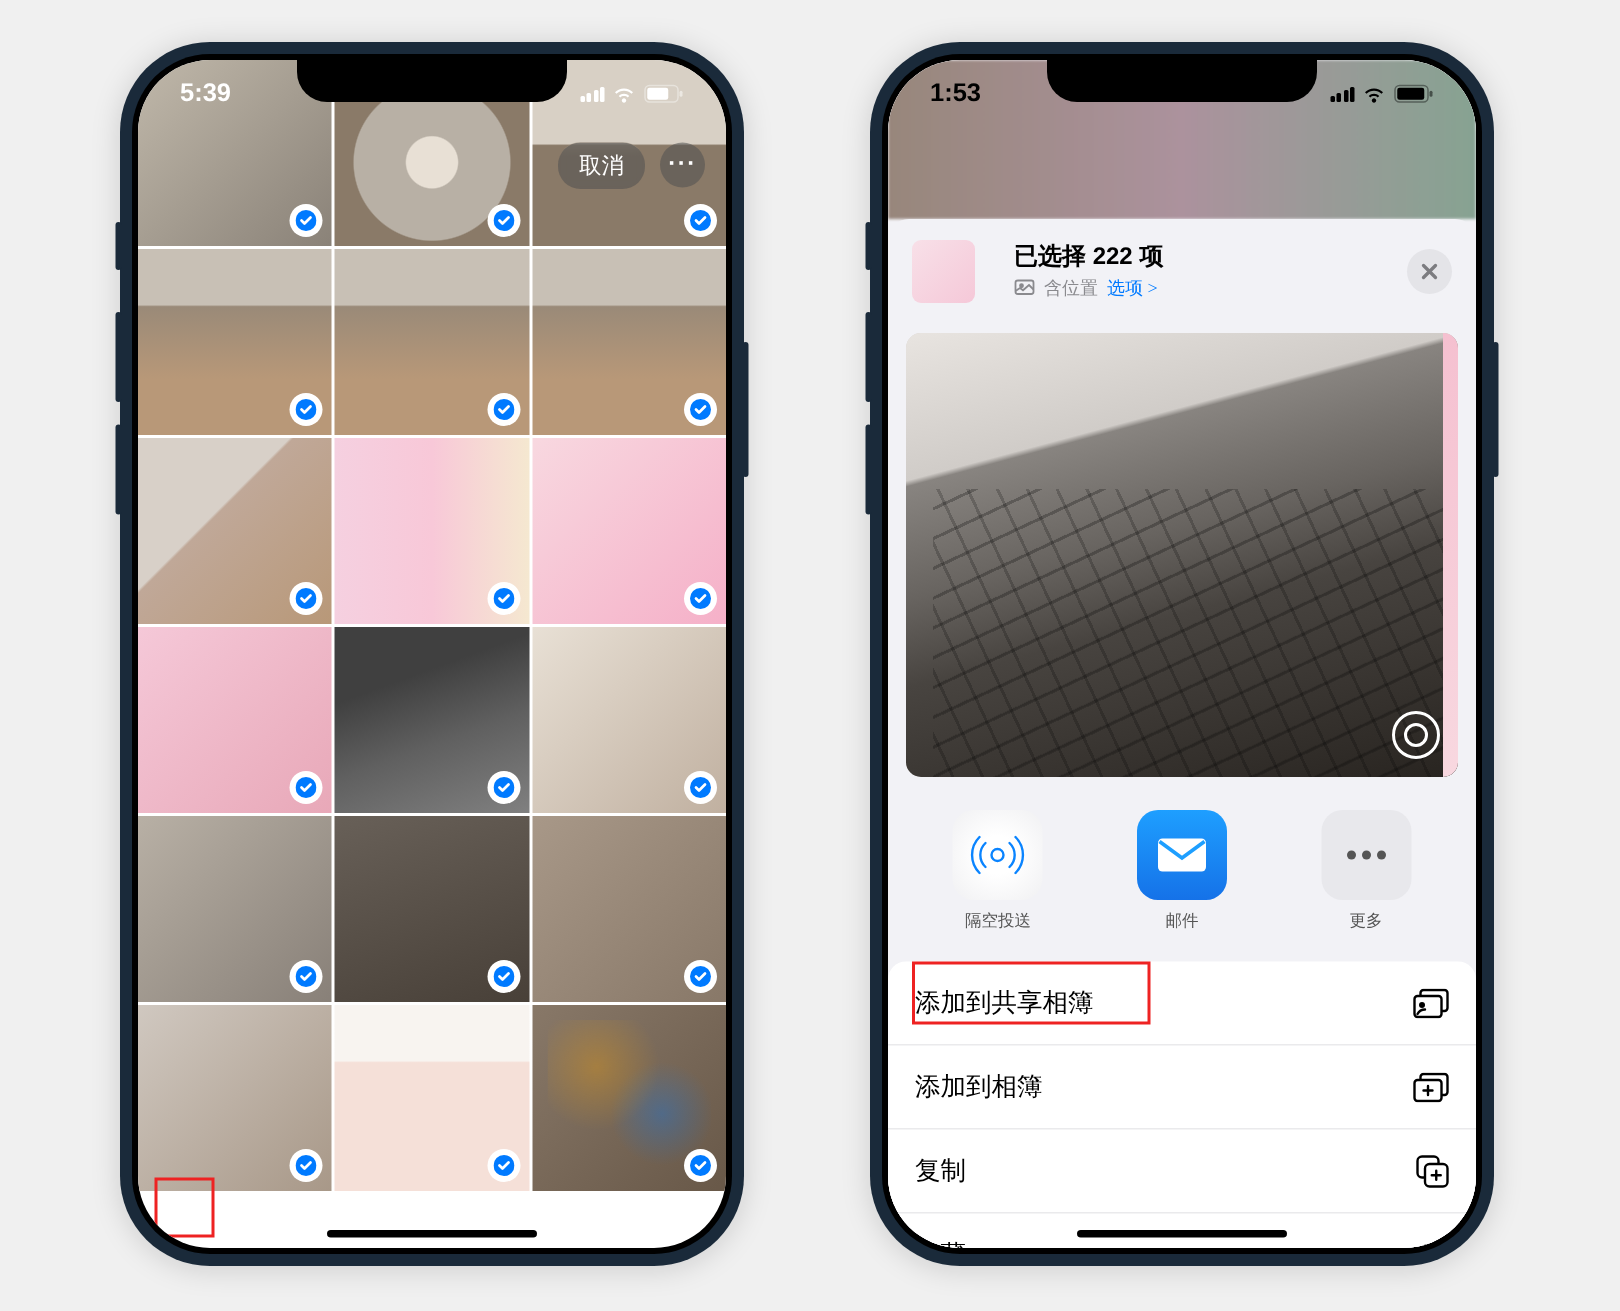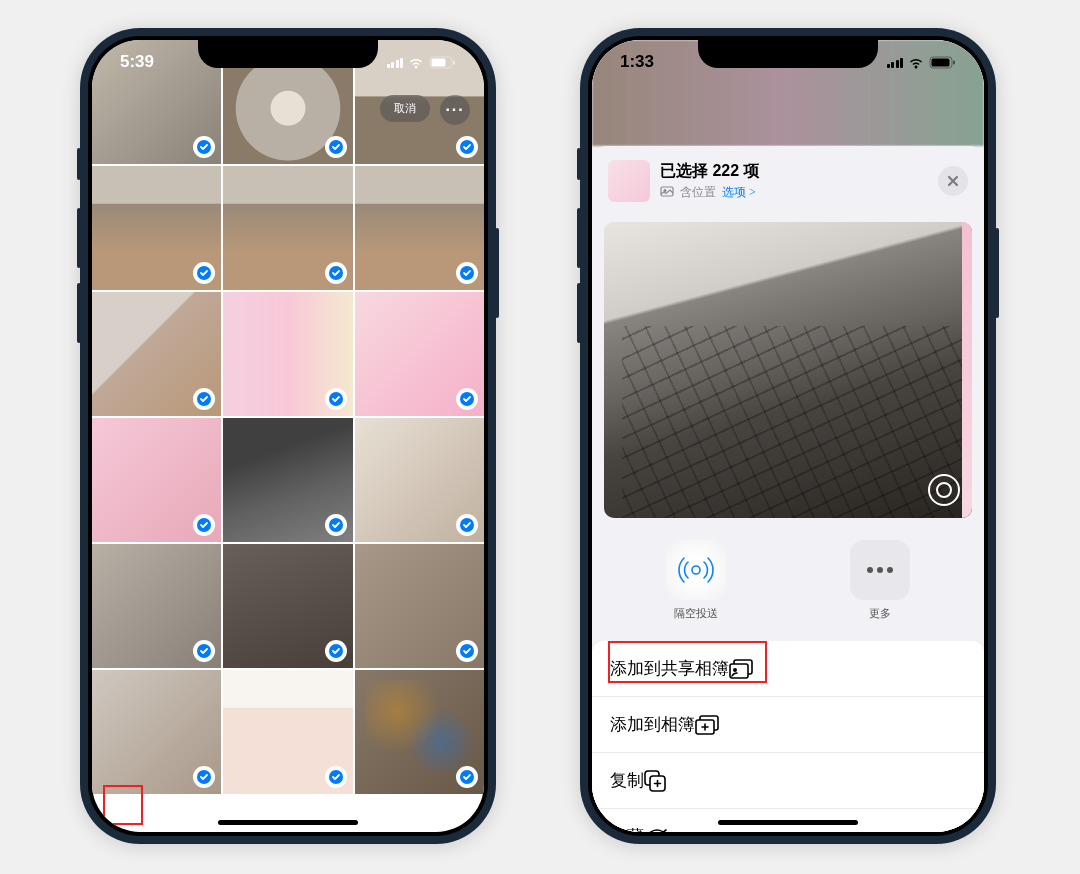--- a/index.html
+++ b/index.html
@@ -24,21 +24,21 @@
 .signal{display:flex;align-items:flex-end;gap:1.5px;height:12px;}
 .signal span{width:3px;background:currentColor;border-radius:1px;}
 .signal span:nth-child(1){height:4px;}.signal span:nth-child(2){height:6px;}.signal span:nth-child(3){height:8px;}.signal span:nth-child(4){height:10px;}
 .wifi svg,.batt svg{display:block;}
 
 .home-ind{position:absolute;bottom:7px;left:50%;transform:translateX(-50%);width:140px;height:5px;background:#000;border-radius:3px;z-index:40;}
 
 
 .l-head{position:absolute;top:0;left:0;right:0;height:124px;z-index:30;pointer-events:none;}
 .l-title{position:absolute;left:18px;top:55px;color:#fff;font-size:24px;font-weight:700;text-shadow:0 1px 2px rgba(0,0,0,.3);}
-.l-cancel{position:absolute;right:54px;top:55px;padding:6px 14px;background:rgba(80,80,80,.55);color:#fff;border-radius:15px;font-size:11px;backdrop-filter:blur(4px);}
+.l-cancel{position:absolute;right:54px;top:55px;padding:6px 14px;background:rgba(80,80,80,.55);color:#fff;border-radius:15px;font-size:15px;backdrop-filter:blur(4px);}
 .l-more{position:absolute;right:14px;top:55px;width:30px;height:30px;border-radius:15px;background:rgba(80,80,80,.55);color:#fff;display:flex;align-items:center;justify-content:center;font-weight:700;letter-spacing:1px;}
 
 .grid{position:absolute;top:0;left:0;right:0;bottom:50px;display:grid;grid-template-columns:repeat(3,1fr);grid-auto-rows:124px;gap:2px;}
 .cell{position:relative;overflow:hidden;background:#888;}
 .chk{position:absolute;right:6px;bottom:6px;width:22px;height:22px;border-radius:50%;background:#fff;display:flex;align-items:center;justify-content:center;}
 .chk svg{display:block;}
 
 
 .t0{background:linear-gradient(135deg,#c0b8aa,#8a8278);}
 .t1{background:radial-gradient(circle at 50% 55%,#e8e0d5 18%,#b8b0a5 19%,#b8b0a5 55%,#8a7a68 56%);}
@@ -65,21 +65,21 @@
 .l-share{color:#007aff;position:relative;z-index:2;}
 .l-del{color:#007aff;position:relative;z-index:2;}
 
 
 .r-bg{position:absolute;inset:0;background:#f2f2f6;}
 .r-top{position:absolute;top:0;left:0;right:0;height:106px;background:linear-gradient(90deg,#d8c0b0,#f5d0e0,#c0e8d0);filter:brightness(.7) blur(1px);}
 
 .r-card{position:absolute;top:106px;left:0;right:0;bottom:0;background:#f2f2f6;border-radius:14px 14px 0 0;}
 .r-hdr{padding:14px 16px;display:flex;align-items:center;gap:10px;}
 .r-thumb{width:42px;height:42px;border-radius:6px;background:linear-gradient(135deg,#f8e0e8,#f5c8d8);flex-shrink:0;}
-.r-htxt{flex:1;}
+.r-htxt{flex:1;margin-left:16px;}
 .r-ht1{font-size:16px;font-weight:600;color:#000;}
 .r-ht2{font-size:12px;color:#8a8a8e;display:flex;align-items:center;gap:6px;margin-top:2px;}
 .r-opt{color:#007aff;font-family:Liberation Serif, serif;}
 .r-close{width:30px;height:30px;border-radius:15px;background:#e4e4e8;display:flex;align-items:center;justify-content:center;color:#7c7c80;}
 
 .r-preview{margin:6px 12px;height:296px;border-radius:10px;background:#d8d4d0;position:relative;overflow:hidden;}
 .kb{position:absolute;inset:0;background:linear-gradient(165deg,#e8e4e0 0%,#d0ccc8 25%,#888480 26%,#686460 45%,#484440 60%,#282420 100%);}
 .kb::before{content:"";position:absolute;top:35%;left:5%;right:-10%;bottom:-20%;background:repeating-linear-gradient(-25deg,rgba(0,0,0,.25) 0,rgba(0,0,0,.25) 2px,transparent 2px,transparent 18px),repeating-linear-gradient(65deg,rgba(0,0,0,.2) 0,rgba(0,0,0,.2) 2px,transparent 2px,transparent 18px);}
 .live{position:absolute;right:12px;bottom:12px;width:28px;height:28px;border:2px solid #fff;border-radius:50%;display:flex;align-items:center;justify-content:center;}
 .live::after{content:"";width:12px;height:12px;border:2px solid #fff;border-radius:50%;}
@@ -88,21 +88,21 @@
 .r-apps{display:flex;justify-content:space-around;padding:16px 12px 12px;text-align:center;}
 .app{display:flex;flex-direction:column;align-items:center;gap:6px;width:70px;}
 .app-icon{width:60px;height:60px;border-radius:14px;display:flex;align-items:center;justify-content:center;color:#fff;}
 .ai-airdrop{background:radial-gradient(circle,#fff 30%,#f0f0f2);}
 .ai-mail{background:linear-gradient(180deg,#1e9fff,#1572e8);}
 .ai-ding{background:linear-gradient(180deg,#3296fa,#1e7be8);}
 .ai-more{background:#e8e8ec;color:#555;}
 .app-lbl{font-size:11px;color:#555;}
 
 .r-list{background:#fff;margin-top:8px;border-radius:12px;overflow:hidden;}
-.r-item{display:flex;align-items:center;justify-content:flex-start;padding:16px 18px;font-size:17px;color:#000;border-bottom:1px solid #eaeaec;}
+.r-item{display:flex;align-items:center;justify-content:space-between;padding:16px 18px;font-size:17px;color:#000;border-bottom:1px solid #eaeaec;}
 .r-item:last-child{border-bottom:none;}
 .r-item svg{flex-shrink:0;}
 
 .hl{position:absolute;border:2px solid #e22;pointer-events:none;z-index:60;}
 </style>
 </head>
 <body>
 
 <div class="stage">
 
@@ -302,21 +302,21 @@
   <div class="side-btn sb2"></div>
   <div class="side-btn sb3"></div>
   <div class="side-btn sb4"></div>
   <div class="phone-inner">
         <div class="screen">
     <div class="notch"></div>
     <div class="r-bg"></div>
     <div class="r-top"></div>
 
     <div class="status dark">
-      <span>1:33</span>
+      <span>1:53</span>
       <div class="s-icons">
         <div class="signal">
                 <span></span>
                 <span></span>
                 <span></span>
                 <span></span>
               </div>
         <span class="wifi">
                 <svg width="18" height="13" viewBox="0 0 18 13" fill="currentColor">
                   <path d="M9 12.5 c-.8 0-1.5-.7-1.5-1.5s.7-1.5 1.5-1.5 1.5.7 1.5 1.5-.7 1.5-1.5 1.5zM5.5 8c1-1 2.2-1.5 3.5-1.5S11.5 7 12.5 8l-1 1c-.7-.7-1.5-1-2.5-1s-1.8.3-2.5 1zM3 5.5C4.6 3.9 6.7 3 9 3s4.4.9 6 2.5l-1 1C12.7 5.2 10.9 4.5 9 4.5S5.3 5.2 4 6.5z"></path>
@@ -365,20 +365,29 @@
           <div class="app-icon ai-airdrop">
                   <svg width="40" height="40" viewBox="0 0 40 40" fill="none" stroke="#0a84ff" stroke-width="1.6">
                     <circle cx="20" cy="20" r="4"></circle>
                     <path d="M12 28a11 11 0 010-16M28 12a11 11 0 010 16" stroke-linecap="round"></path>
                     <path d="M8 32a17 17 0 010-24M32 8a17 17 0 010 24" stroke-linecap="round"></path>
                   </svg>
                 </div>
           <span class="app-lbl">隔空投送</span>
         </div>
         <div class="app">
+          <div class="app-icon ai-mail">
+                  <svg width="38" height="28" viewBox="0 �  38 28" fill="#fff">
+                    <rect x="3" y="3" width="32" height="22" rx="3"></rect>
+                    <path d="M4 5l15 11L34 5" fill="none" stroke="#1e9fff" stroke-width="2.5"></path>
+                  </svg>
+                </div>
+          <span class="app-lbl">邮件</span>
+        </div>
+        <div class="app">
           <div class="app-icon ai-more">
                   <svg width="30" height="8" viewBox="0 0 30 8" fill="#555">
                     <circle cx="5" cy="4" r="3"></circle>
                     <circle cx="15" cy="4" r="3"></circle>
                     <circle cx="25" cy="4" r="3"></circle>
                   </svg>
                 </div>
           <span class="app-lbl">更多</span>
         </div>
       </div>

